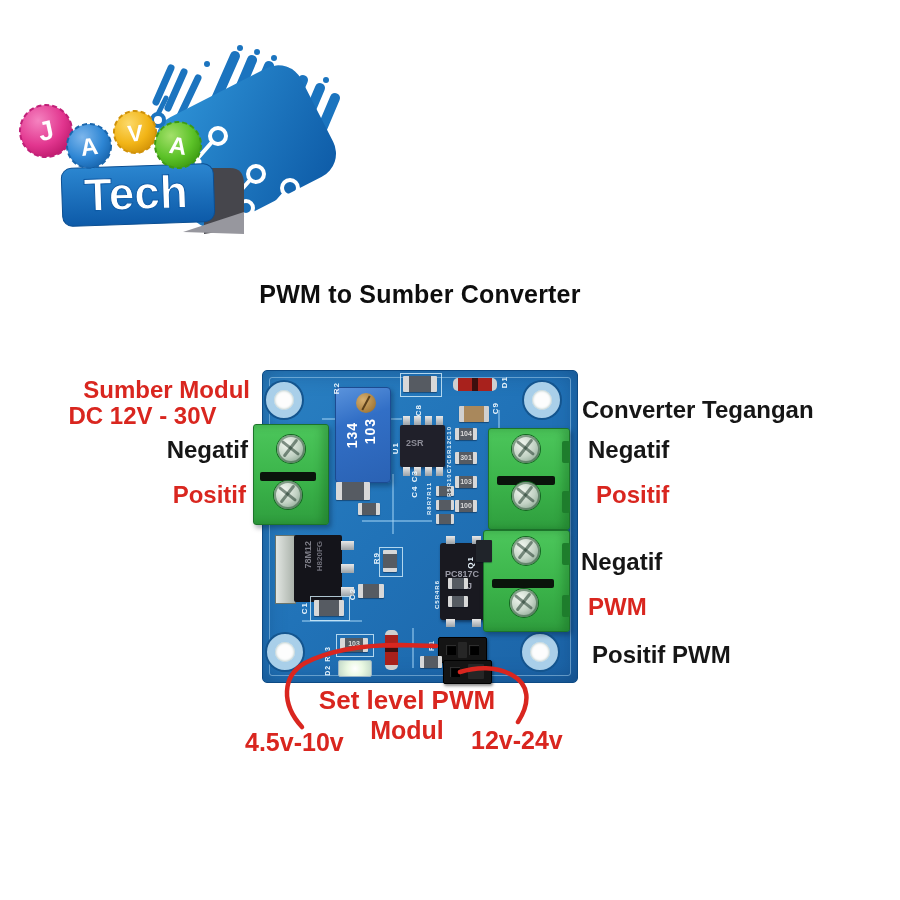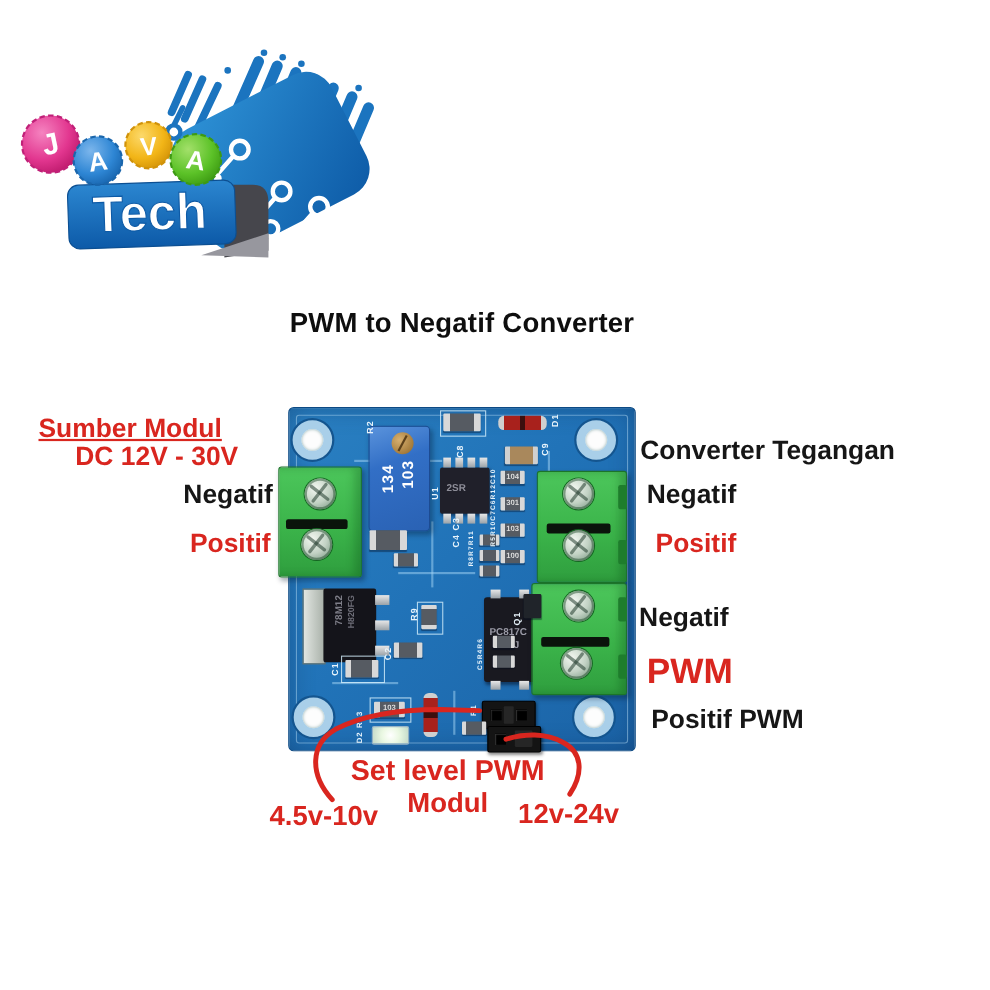--- a/index.html
+++ b/index.html
@@ -10,29 +10,29 @@
   .red{color:#d9261f;}
   .blk{color:#161616;}
 
   
   #logo{left:8px;top:36px;width:350px;height:214px;}
 
   
   #title{top:281px;left:170px;width:500px;text-align:center;font-size:25px;color:#0e0e0e;letter-spacing:.2px;}
 
   
-  #src1{top:377px;left:35px;width:215px;text-align:left;font-size:24px;text-decoration:underline;}
+  #src1{top:377px;left:35px;width:215px;text-align:right;font-size:24px;}
   #src2{top:403px;left:35px;width:215px;text-align:center;font-size:24px;}
   #neg-l{top:437px;left:58px;width:190px;text-align:right;font-size:24px;}
   #pos-l{top:482px;left:58px;width:188px;text-align:right;font-size:24px;}
   #kel  {top:397px;left:582px;font-size:24px;}
   #neg-r1{top:437px;left:588px;font-size:24px;}
   #pos-r {top:482px;left:596px;font-size:24px;}
   #neg-r2{top:549px;left:581px;font-size:24px;}
-  #pwm-r {top:594px;left:588px;font-size:32px;}
+  #pwm-r {top:594px;left:588px;font-size:24px;}
   #spwm  {top:642px;left:592px;font-size:24px;}
   #setl1{top:687px;left:307px;width:200px;text-align:center;font-size:26px;}
   #setl2{top:717px;left:307px;width:200px;text-align:center;font-size:25px;}
   #jlow {top:729px;left:245px;font-size:25px;}
   #jhigh{top:727px;left:471px;font-size:25px;}
 
   
   #pcb{left:262px;top:370px;width:316px;height:313px;}
   #board{position:absolute;inset:0;background:linear-gradient(135deg,#2a80c2 0%,#2173b8 45%,#1b63a6 100%);
          border:1px solid #0d4a84;border-radius:5px;box-shadow:inset 0 0 22px rgba(0,30,70,.35);}
@@ -211,21 +211,21 @@
       <text x="127" y="105" font-size="23" transform="rotate(-5 127 96)">V</text>
     </g>
     <g>
       <circle cx="170" cy="109" r="23" fill="url(#ggrn)" stroke="#3d9a14" stroke-width="2" stroke-dasharray="5 3"></circle>
       <text x="170" y="118" font-size="24" transform="rotate(8 170 109)">A</text>
     </g>
   </g>
 </svg>
 </div>
 
-<div class="lbl blk" id="title">PWM to Negatif Converter</div>
+<div class="lbl blk" id="title">PWM to Sumber Converter</div>
 
 <div class="abs" id="pcb">
   <div id="board"></div>
   <div class="frame"></div>
 
   <div class="trace" style="left:60px;top:48px;width:80px;height:2px;"></div>
   <div class="trace" style="left:130px;top:104px;width:2px;height:60px;"></div>
   <div class="trace" style="left:100px;top:150px;width:70px;height:2px;"></div>
   <div class="trace" style="left:236px;top:40px;width:2px;height:30px;"></div>
   <div class="trace" style="left:40px;top:250px;width:60px;height:2px;"></div>

